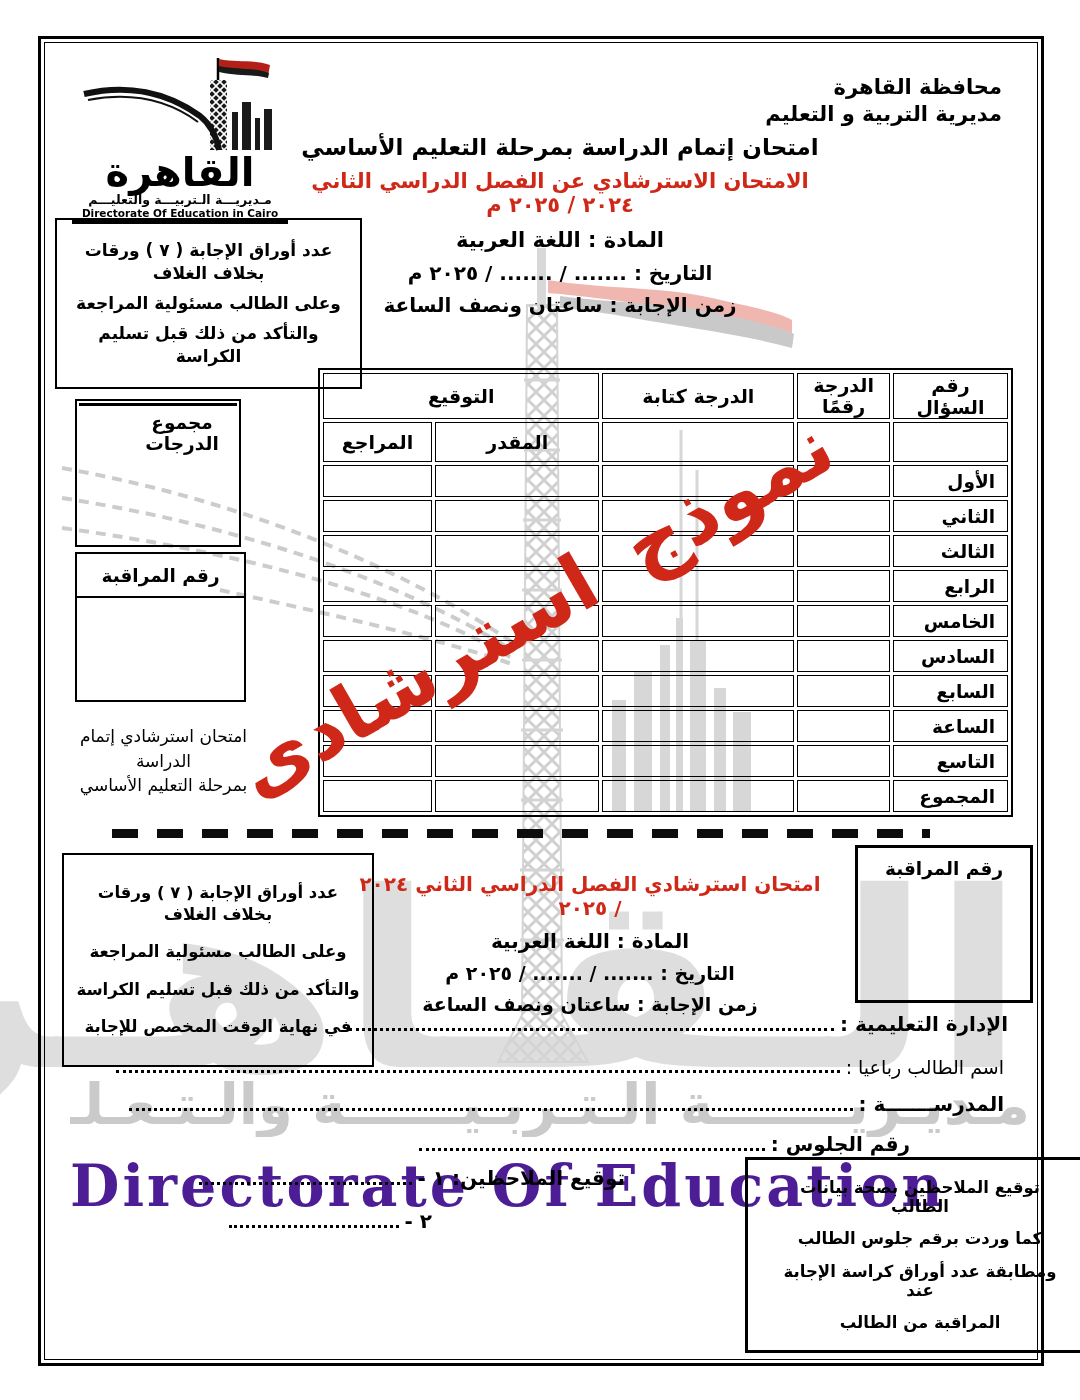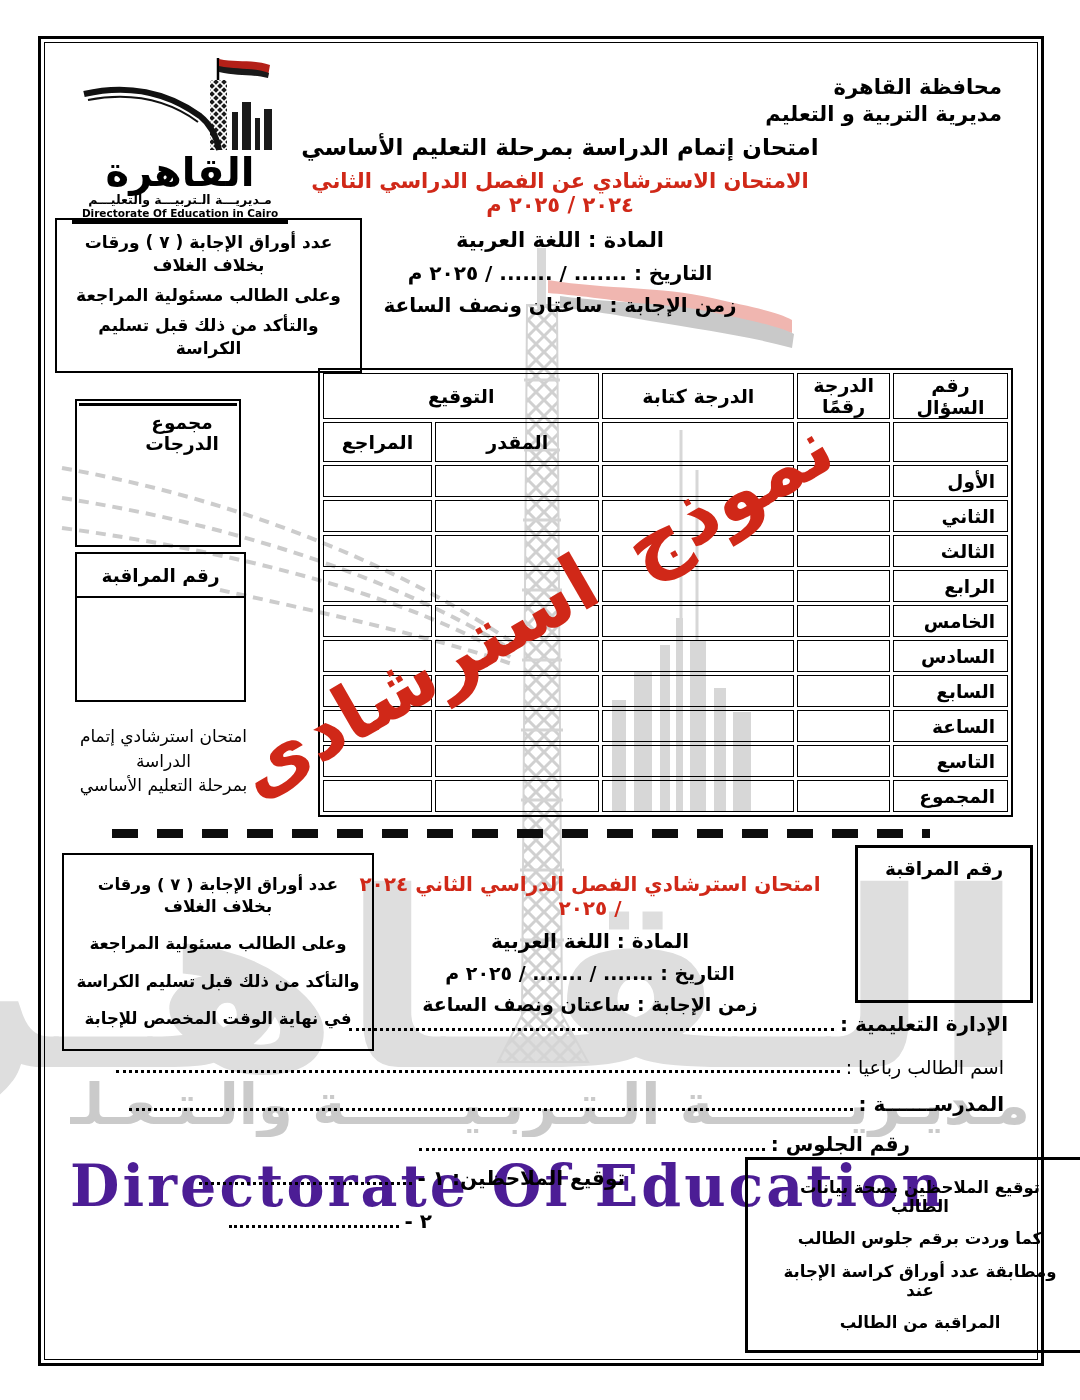--- a/index.html
+++ b/index.html
@@ -31,21 +31,21 @@
   .logo-sub-en{font-size:10.5px;font-weight:bold;border-bottom:4px solid #000;padding-bottom:1px;direction:ltr;}
   
   .titles{left:300px;top:134px;width:520px;text-align:center;z-index:2;}
   .t-main{font-size:23px;font-weight:bold;}
   .t-red{font-size:21px;font-weight:bold;margin-top:9px;}
   .t-sub{font-size:21px;font-weight:bold;margin-top:11px;}
   .t-date{font-size:20px;font-weight:bold;margin-top:9px;}
   .t-dur{font-size:20px;font-weight:bold;margin-top:8px;}
   
   .notice{border:2.5px solid #000;background:transparent;z-index:3;display:flex;flex-direction:column;
-    justify-content:space-evenly;text-align:center;font-weight:bold;font-size:17px;line-height:1.35;padding:4px 8px;}
+    justify-content:space-evenly;text-align:center;font-weight:bold;font-size:17px;line-height:1.35;padding:12px 8px;}
   .notice-top{left:55px;top:218px;width:287px;height:143px;}
   .notice-bottom{left:62px;top:853px;width:292px;height:186px;font-size:16.5px;}
   
   .gtable{left:318px;top:368px;width:695px;height:449px;z-index:2;
     border-collapse:separate;border-spacing:3px;border:2px solid #000;table-layout:fixed;}
   .gtable th,.gtable td{border:1.5px solid #000;background:transparent;padding:0 6px;
     font-size:19px;font-weight:bold;text-align:center;vertical-align:middle;}
   .gtable .h1{height:36px;}
   .gtable .h2 th{height:38px;}
   .gtable td{height:26px;}

